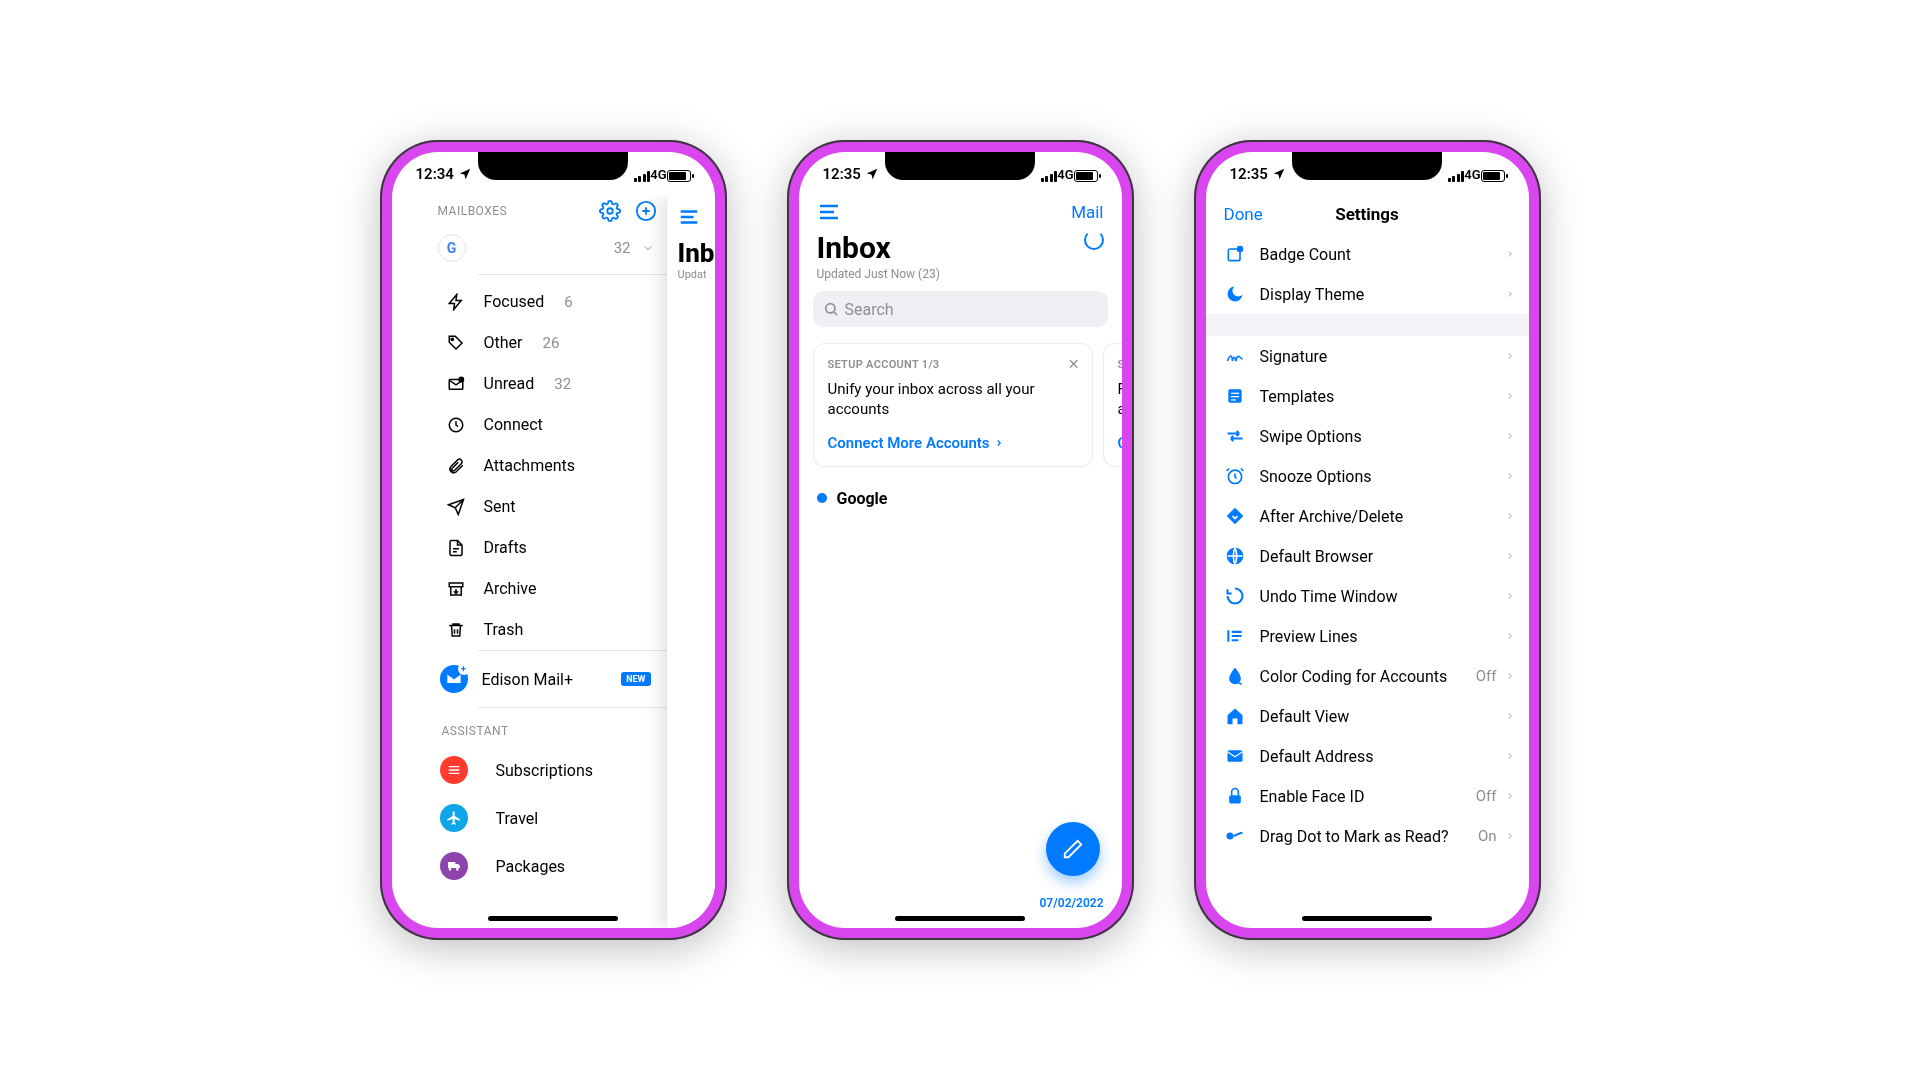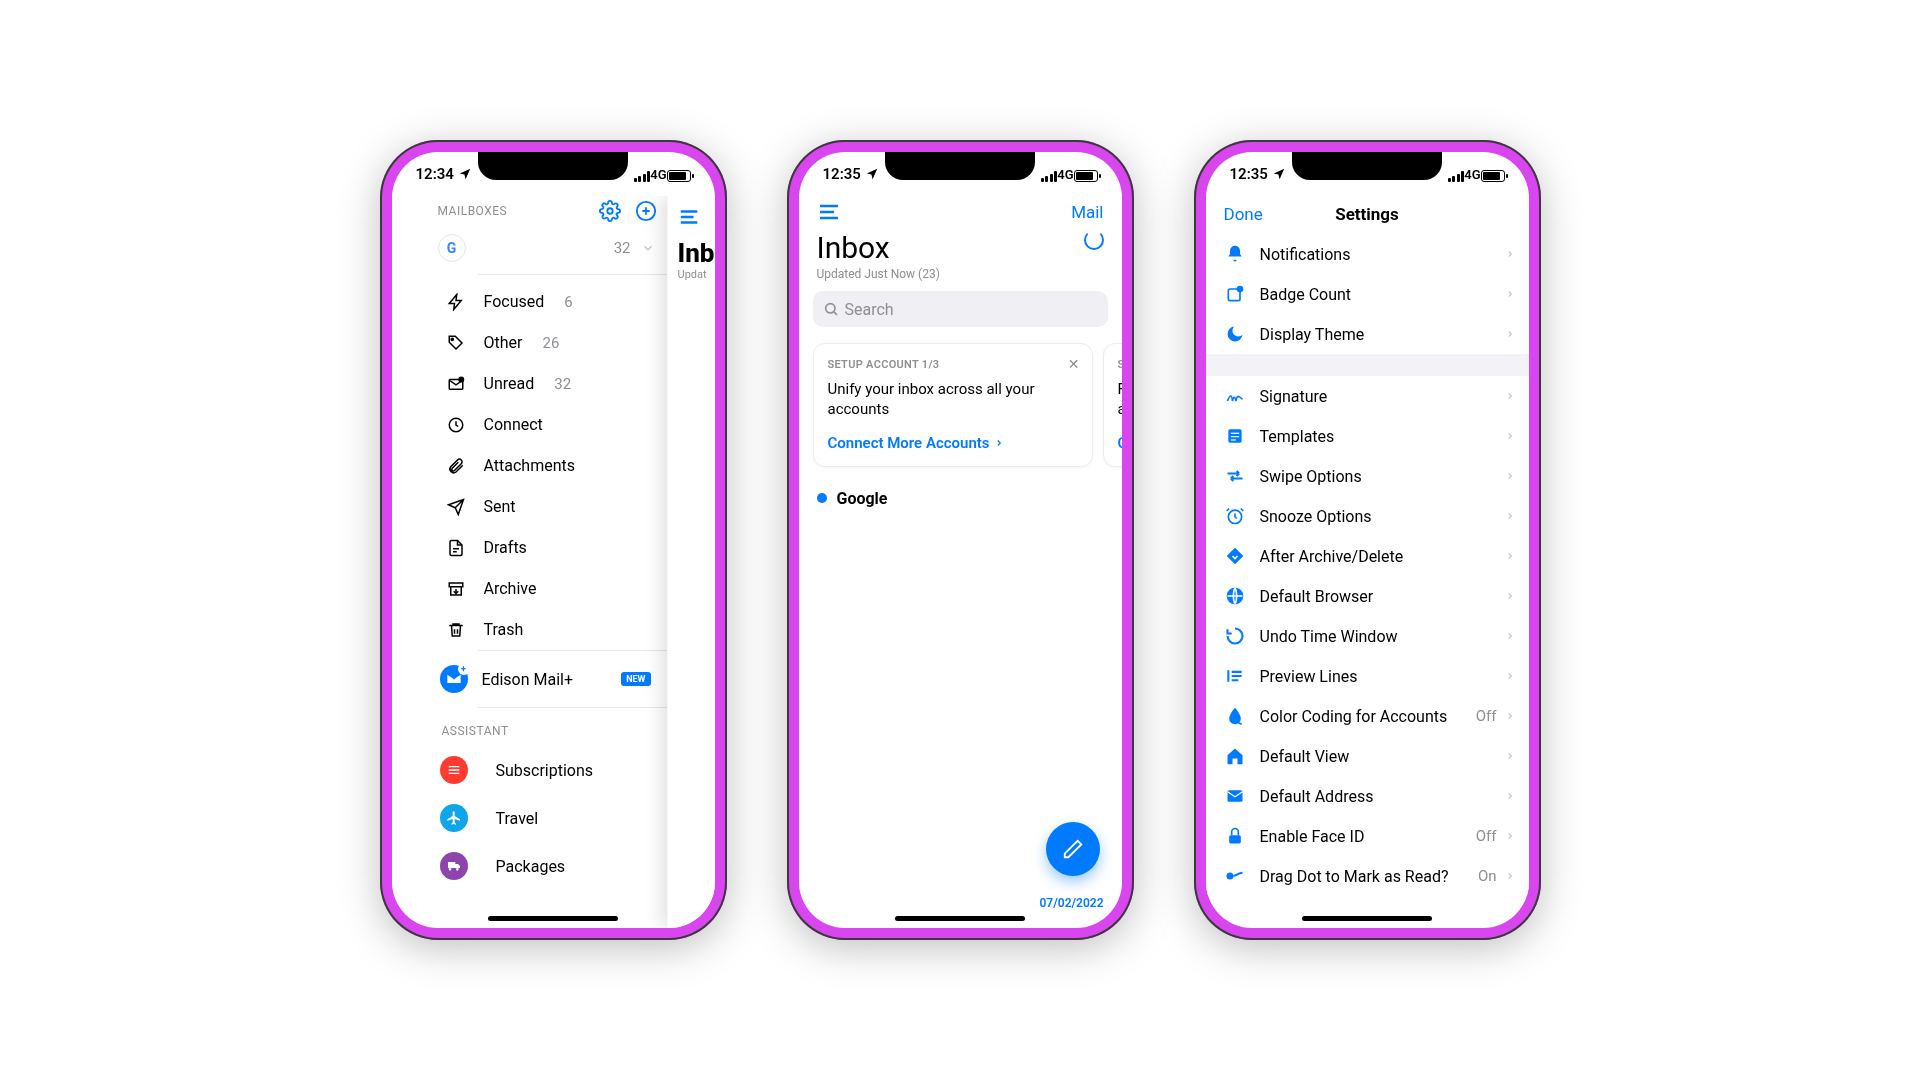--- a/index.html
+++ b/index.html
@@ -85,21 +85,21 @@
     display:flex; flex-direction:column; padding:6px 0 0 10px;
   }
   .peek-menu { color:#007aff; padding:4px 0 10px; }
   .peek-title { font-size:26px; font-weight:800; }
   .peek-sub { font-size:11px; color:#8e8e93; }
 
   
   .p2-top { display:flex; justify-content:space-between; align-items:center; padding:4px 18px 6px 18px;}
   .p2-edit { color:#007aff; font-size:17px; }
   .p2-titlebar { display:flex; justify-content:space-between; align-items:flex-start; padding:0 18px;}
-  .p2-title { font-size:30px; font-weight:400; }
+  .p2-title { font-size:30px; font-weight:700; }
   .p2-sub { font-size:12px; color:#8e8e93; margin-top:2px;}
   .spinner { width:20px; height:20px; border:2.5px solid #007aff; border-top-color:transparent; border-radius:50%;}
   .searchbox { margin:10px 14px 0; background:#efeff4; border-radius:10px; height:36px; display:flex; align-items:center; padding:0 10px; color:#8e8e93; gap:6px; font-size:16px;}
   .cards { display:flex; gap:10px; padding:16px 0 12px 14px; }
   .card { flex:0 0 280px; background:#fff; border:1px solid #ececf0; border-radius:12px; padding:14px 14px 14px 14px; box-shadow:0 1px 3px rgba(0,0,0,0.04); position:relative;}
   .card-step { font-size:11px; color:#8e8e93; font-weight:600; letter-spacing:0.3px;}
   .card-close { position:absolute; top:12px; right:12px; color:#8e8e93; font-size:14px;}
   .card-text { font-size:15px; color:#000; line-height:1.35; margin-top:8px;}
   .card-cta { color:#007aff; font-size:15px; font-weight:600; margin-top:14px; display:flex; align-items:center; gap:4px;}
   .card-peek { flex:0 0 40px; overflow:hidden; }
@@ -440,34 +440,20 @@
     <div class="content">
       <div class="p3-header" style="position:relative">
         <span class="p3-done">Done</span>
         <span class="p3-title">Settings</span>
         <span style="width:44px"></span>
       </div>
       <div class="settings-scroll">
         <div class="sgroup" id="sgroup1">
             <div class="srow">
               <span class="sicon">
-                <svg width="20" height="20" viewBox="0 0 24 24" fill="#007aff">
-                  <path d="M12 2a6 6 0 00-6 6v4l-2 3h16l-2-3V8a6 6 0 00-6-6zM10 19a2 2 0 004 0"></path>
-                </svg>
-              </span>
-      <span class="slabel">Notifications</span>
-
-      <span class="schev">
-        <svg width="10" height="14" viewBox="0 0 24 24" fill="none" stroke="#c7c7cc" stroke-width="3">
-                  <path d="M9 6l6 6-6 6"></path>
-                </svg>
-      </span>
-            </div>
-            <div class="srow">
-              <span class="sicon">
                 <svg width="20" height="20" viewBox="0 0 24 24" fill="none" stroke="#007aff" stroke-width="2">
                   <rect x="4" y="6" width="14" height="14" rx="2"></rect>
                   <circle cx="18" cy="6" r="3" fill="#007aff"></circle>
                 </svg>
               </span>
       <span class="slabel">Badge Count</span>
 
       <span class="schev">
         <svg width="10" height="14" viewBox="0 0 24 24" fill="none" stroke="#c7c7cc" stroke-width="3">
                   <path d="M9 6l6 6-6 6"></path>

